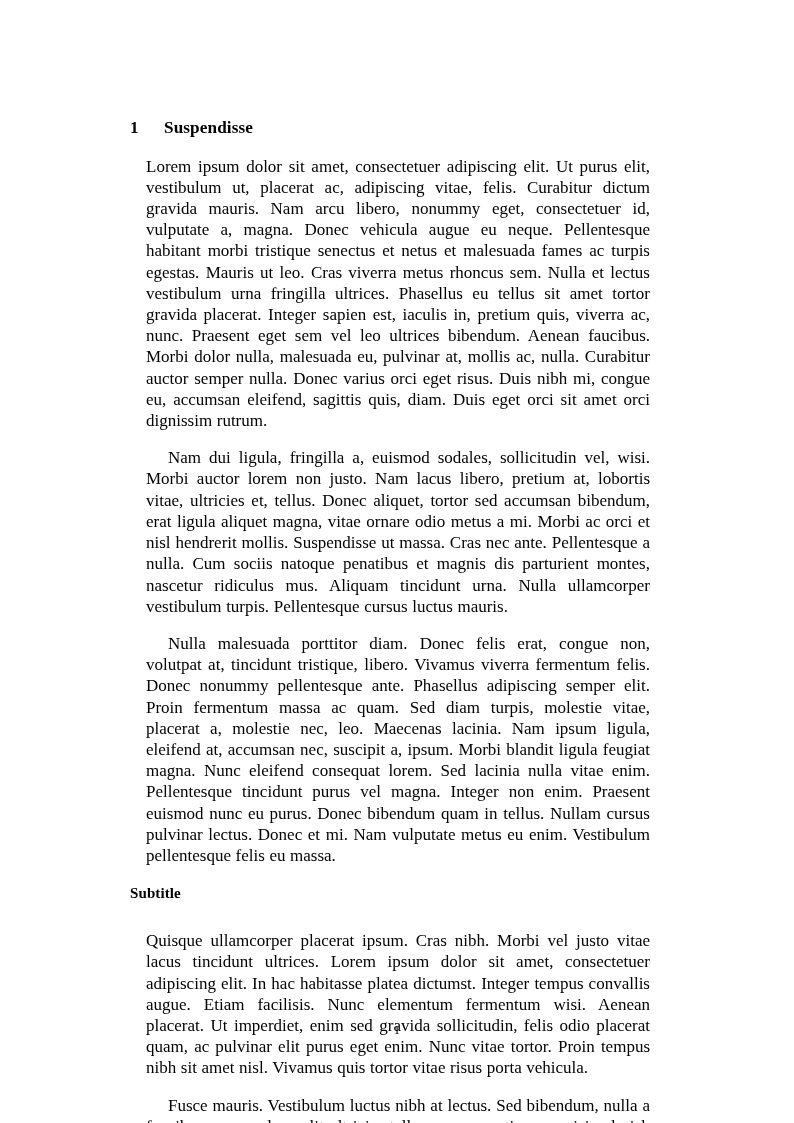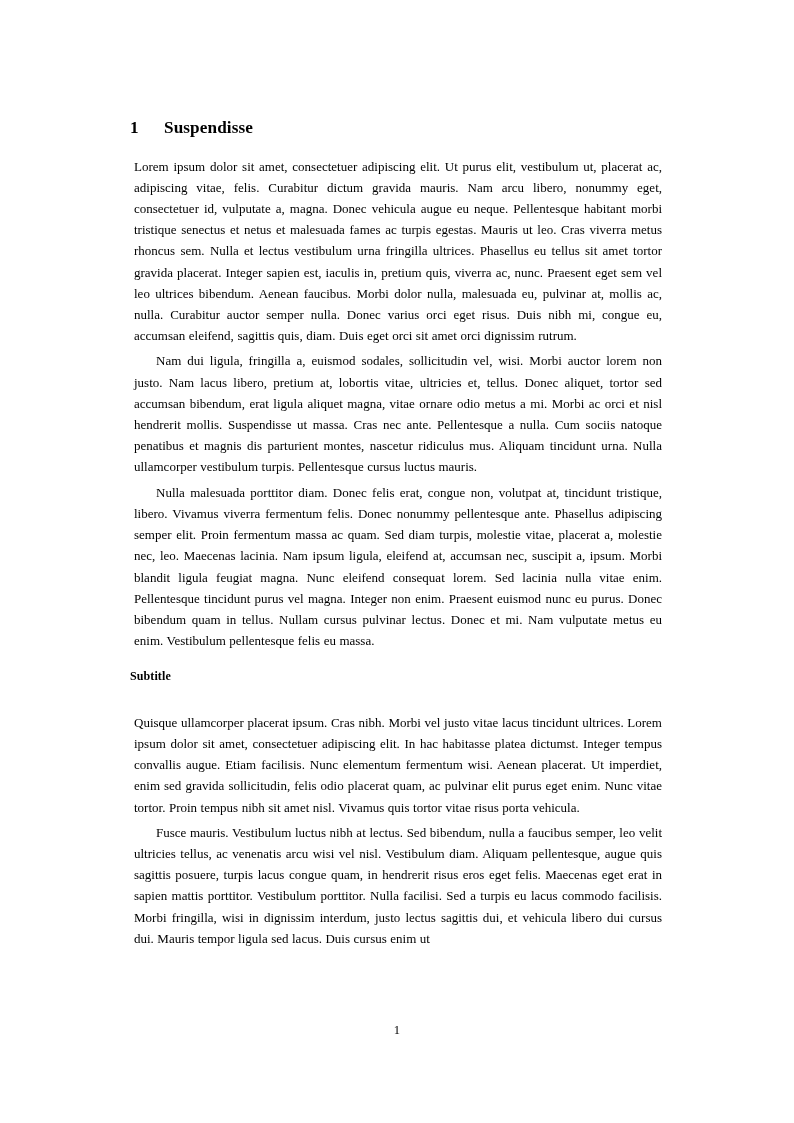--- a/index.html
+++ b/index.html
@@ -41,32 +41,32 @@
   }
   .section-number {
     display: inline-block;
     width: 34px;
     flex: 0 0 34px;
   }
   .section-title {
     display: inline-block;
   }
   .subsection-heading {
-    font-size: 12px;
+    font-size: 15px;
     font-weight: bold;
     line-height: 1.2;
     margin: 18px 0 28px 0;
     letter-spacing: 0.1px;
   }
   p.para {
-    font-size: 13px;
+    font-size: 17px;
     line-height: 21.2px;
     text-align: justify;
     text-justify: inter-word;
-    margin: 4px;
+    margin: 16px;
     hyphens: manual;
     word-spacing: 0.02em;
   }
   p.para + p.para {
     text-indent: 22px;
   }
   p.after-heading {
     text-indent: 0 !important;
   }
   .page-number {

